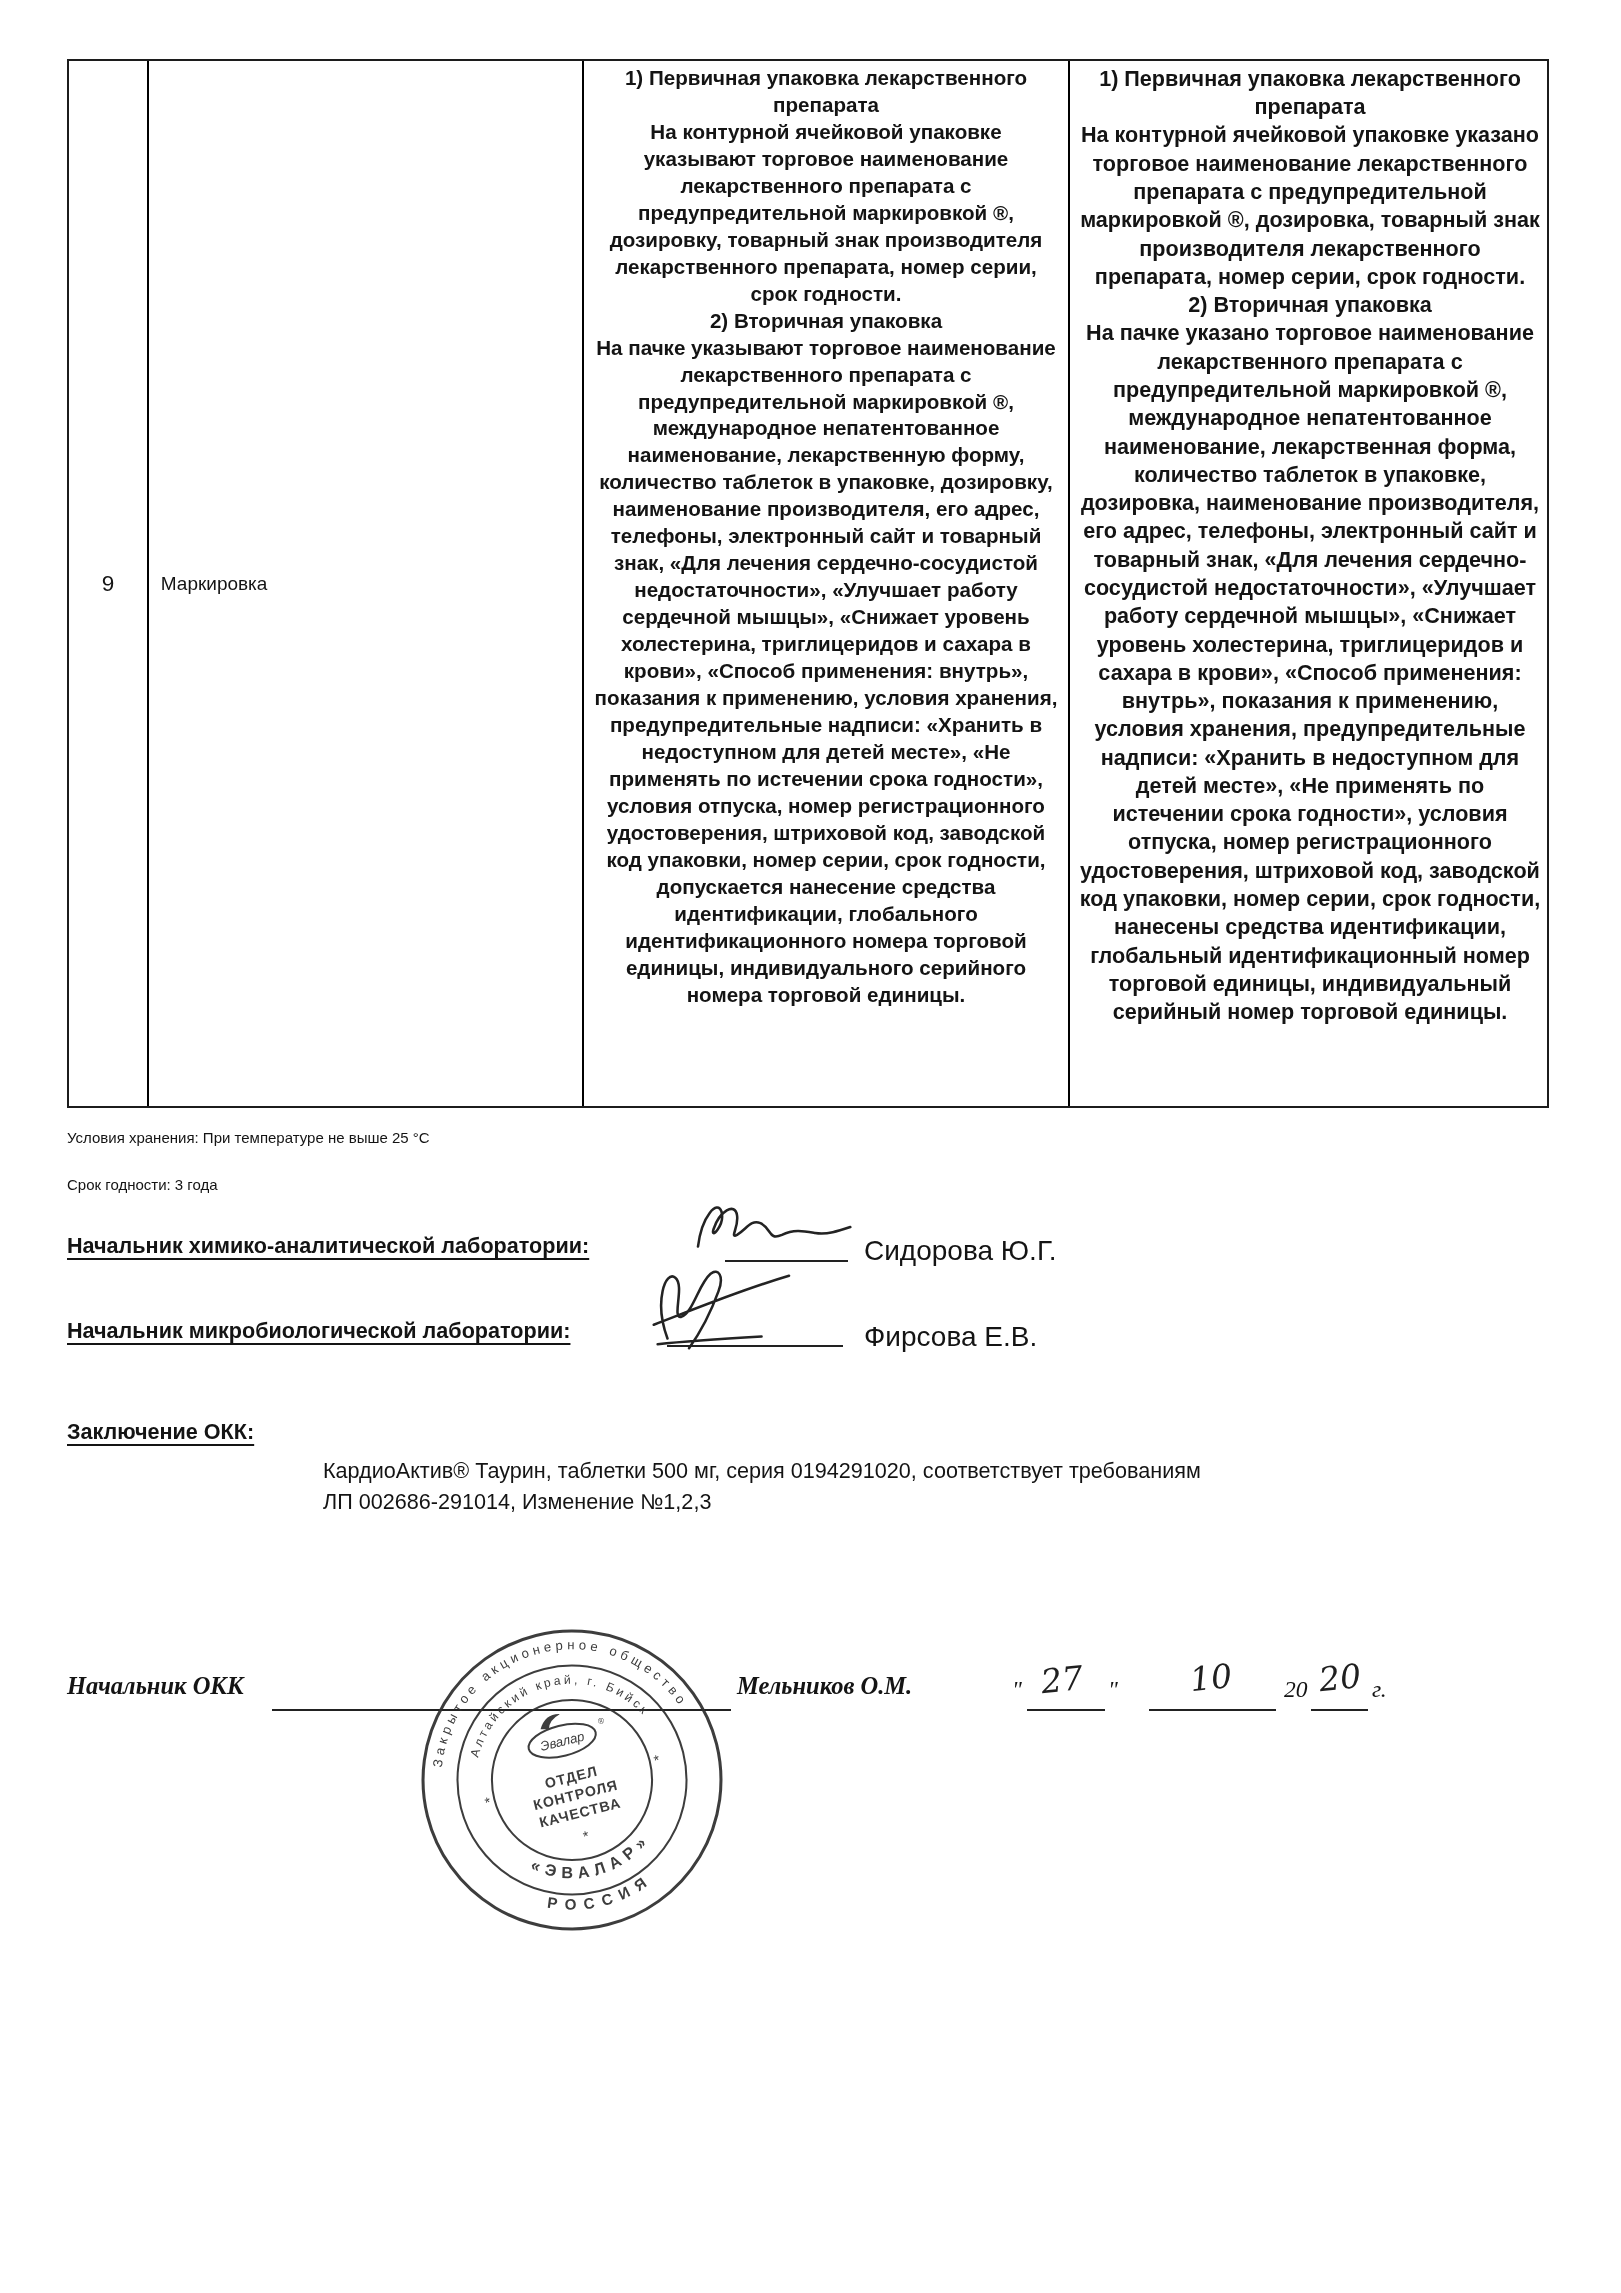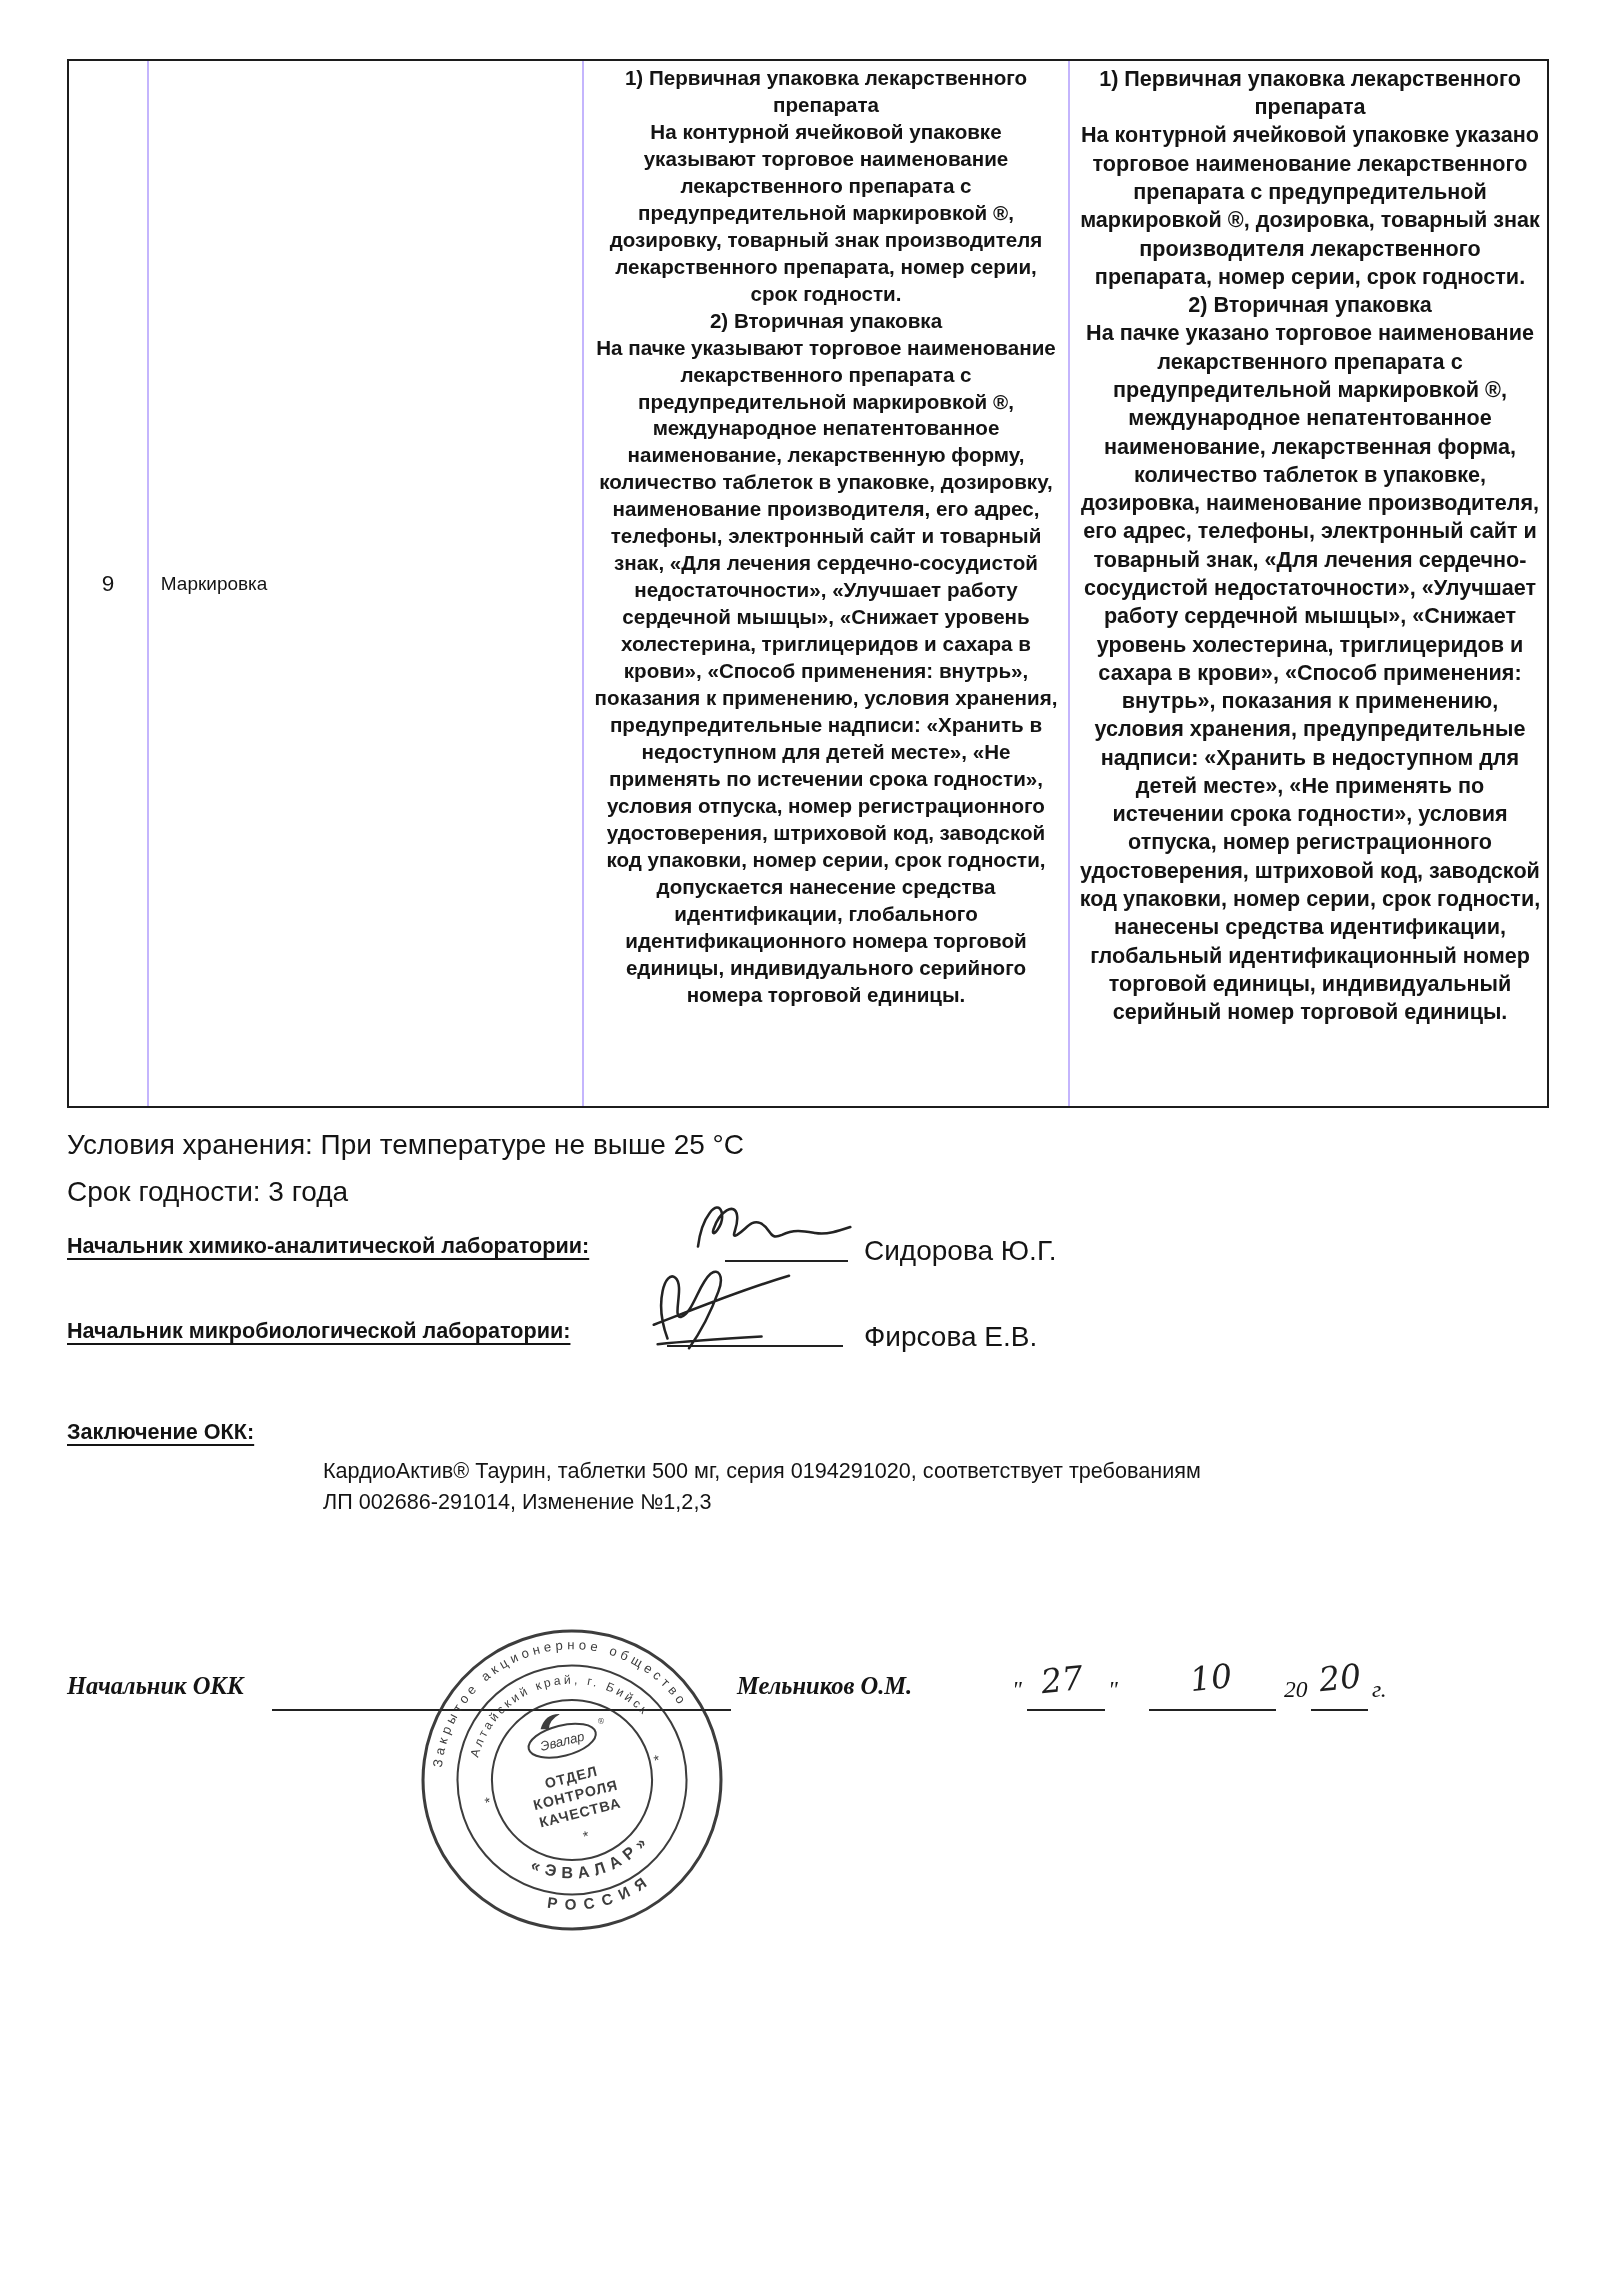--- a/index.html
+++ b/index.html
@@ -6,29 +6,29 @@
   .page{
     position:relative;width:1621px;height:2294px;background:#ffffff;
     font-family:"Liberation Sans",sans-serif;color:#141414;overflow:hidden;
   }
   
   .doc-table{
     position:absolute;left:67px;top:59px;width:1482px;min-height:1049px;
     display:grid;grid-template-columns:78px 435px 486px 482px;
     border:2px solid #1c1c1c;box-sizing:border-box;
   }
-  .cell{border-left:2px solid #c4b5fd;box-sizing:border-box;}
+  .cell{border-left:2px solid #000000;box-sizing:border-box;}
   .cell:first-child{border-left:none;}
   .cell-num{display:flex;align-items:center;justify-content:center;font-size:22.5px;}
   .cell-label{display:flex;align-items:center;padding-left:11.8px;font-size:19px;}
   .cell-text{padding:3.9px 7.8px;font-size:20.6px;line-height:1.31;font-weight:bold;
     text-align:center;white-space:pre-line;}
   
   .abs{position:absolute;}
-  .bodyline{font-size:28px;}
+  .bodyline{font-size:15px;}
   .ulabel{font-size:21.6px;font-weight:bold;text-decoration:underline;
     text-decoration-thickness:2px;text-underline-offset:4.9px;text-align:center;}
   .name{font-size:28px;}
   .conc-text{font-size:21.6px;line-height:1.45;white-space:pre-line;}
   .serif{font-family:"Liberation Serif",serif;font-style:italic;}
   .chief{font-size:24.5px;font-weight:bold;}
   .printed{font-size:23.5px;}
   .hand{font-family:"DejaVu Serif",serif;font-style:italic;font-size:33px;
     color:#1f1f1f;transform:rotate(-6deg);}
   .rule{border-bottom:2px solid #222;height:0;}

